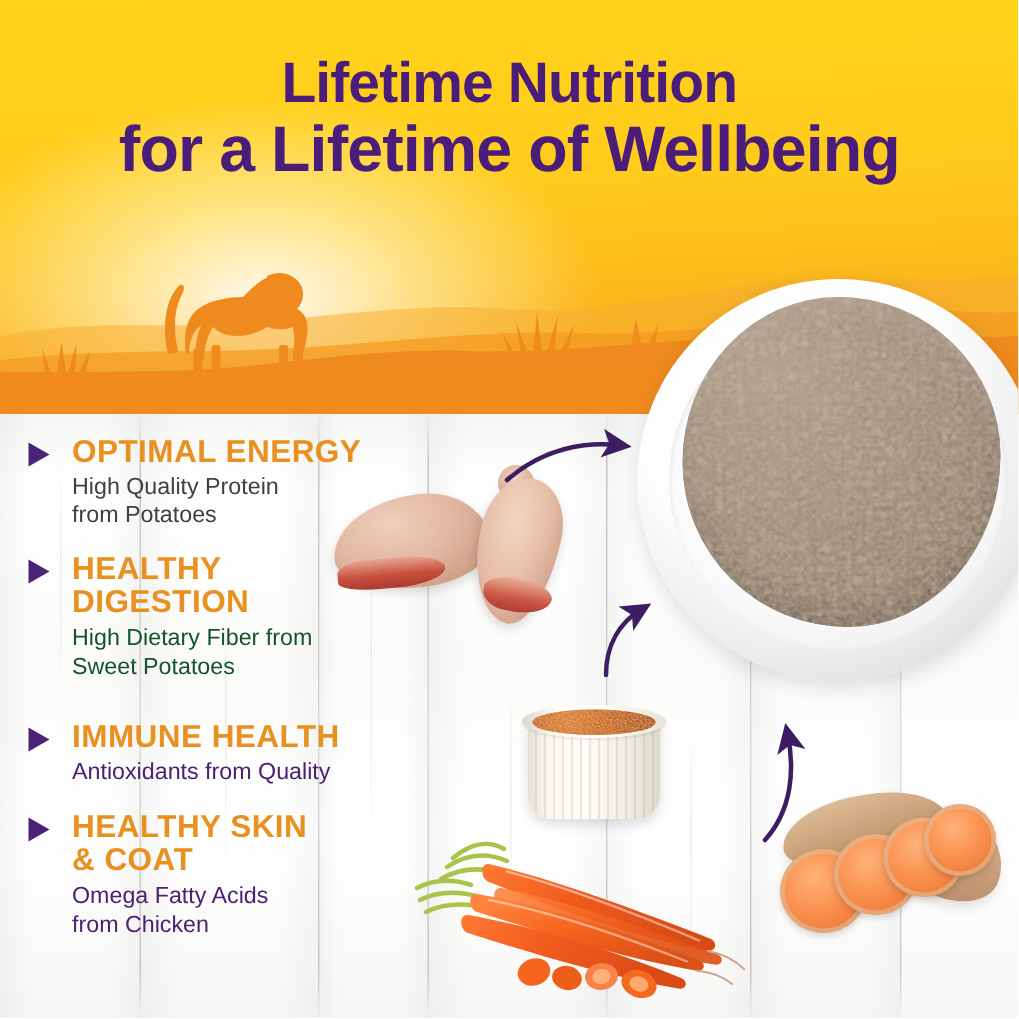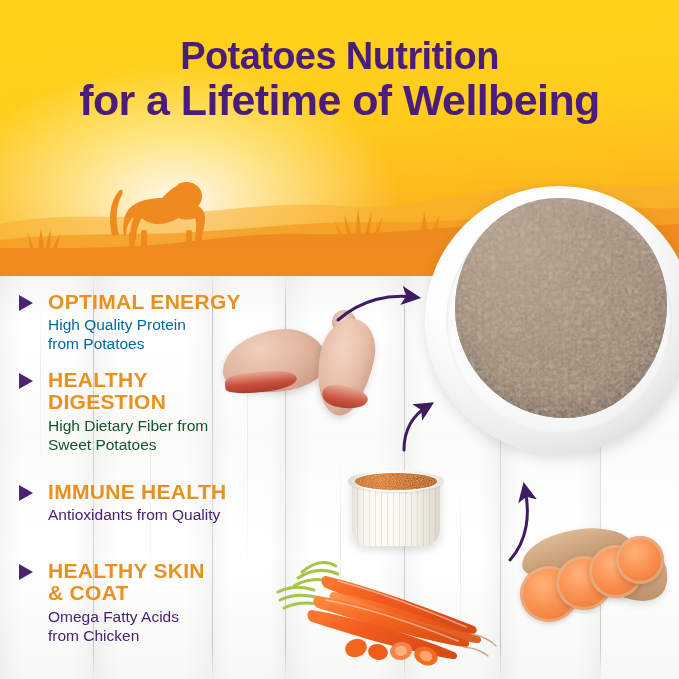--- a/index.html
+++ b/index.html
@@ -270,21 +270,21 @@
                  C184,71 182,68 182,64 C182,58 183,53 186,50 Z"></path>
 
         <rect x="129" y="92" width="6" height="20" rx="2"></rect>
         <rect x="141" y="90" width="6" height="22" rx="2"></rect>
         <rect x="186" y="90" width="6" height="22" rx="2"></rect>
         <rect x="196" y="92" width="6" height="20" rx="2"></rect>
       </g>
     </svg>
 
     <div class="title-wrap" style="color: rgb(74, 29, 122);">
-      <span class="title-line l1">Potatoes Nutrition</span>
+      <span class="title-line l1">Lifetime Nutrition</span>
       <span class="title-line l2">for a Lifetime of Wellbeing</span>
     </div>
   </div>
 
   <div class="band" style="background: rgb(242, 139, 30);"></div>
 
   <div class="wood">
     <div class="plank-line" style="left:93px;"></div>
     <div class="plank-line" style="left:212px;"></div>
     <div class="plank-line" style="left:285px;"></div>
@@ -414,21 +414,21 @@
   <div class="potato sp-slice" style="left:589px;top:545px;width:54px;height:53px;"></div>
   <div class="potato sp-slice" style="left:616px;top:536px;width:48px;height:48px;"></div>
 
   <div class="features">
 
     <div class="feature" style="top:15px;">
       <div class="feat-head" style="color:#E89120">
         <span class="bullet"></span>
         <span>OPTIMAL ENERGY</span>
       </div>
-      <div class="feat-sub" style="color:#0369a1">
+      <div class="feat-sub" style="color:#404040">
         <div>High Quality Protein</div>
         <div>from Potatoes</div>
       </div>
     </div>
 
     <div class="feature" style="top:93px;">
       <div class="feat-head" style="color:#E89120">
         <span class="bullet"></span>
         <div>HEALTHY</div>
         <div>DIGESTION</div>
@@ -442,21 +442,21 @@
     <div class="feature" style="top:205px;">
       <div class="feat-head" style="color:#E89120">
         <span class="bullet"></span>
         <span>IMMUNE HEALTH</span>
       </div>
       <div class="feat-sub" style="color:#4A2272">
         <div>Antioxidants from Quality</div>
       </div>
     </div>
 
-    <div class="feature" style="top:284px;">
+    <div class="feature" style="top:265px;">
       <div class="feat-head" style="color:#E89120">
         <span class="bullet"></span>
         <div>HEALTHY SKIN</div>
         <div>&amp; COAT</div>
       </div>
       <div class="feat-sub" style="color:#4A2272">
         <div>Omega Fatty Acids</div>
         <div>from Chicken</div>
       </div>
     </div>

